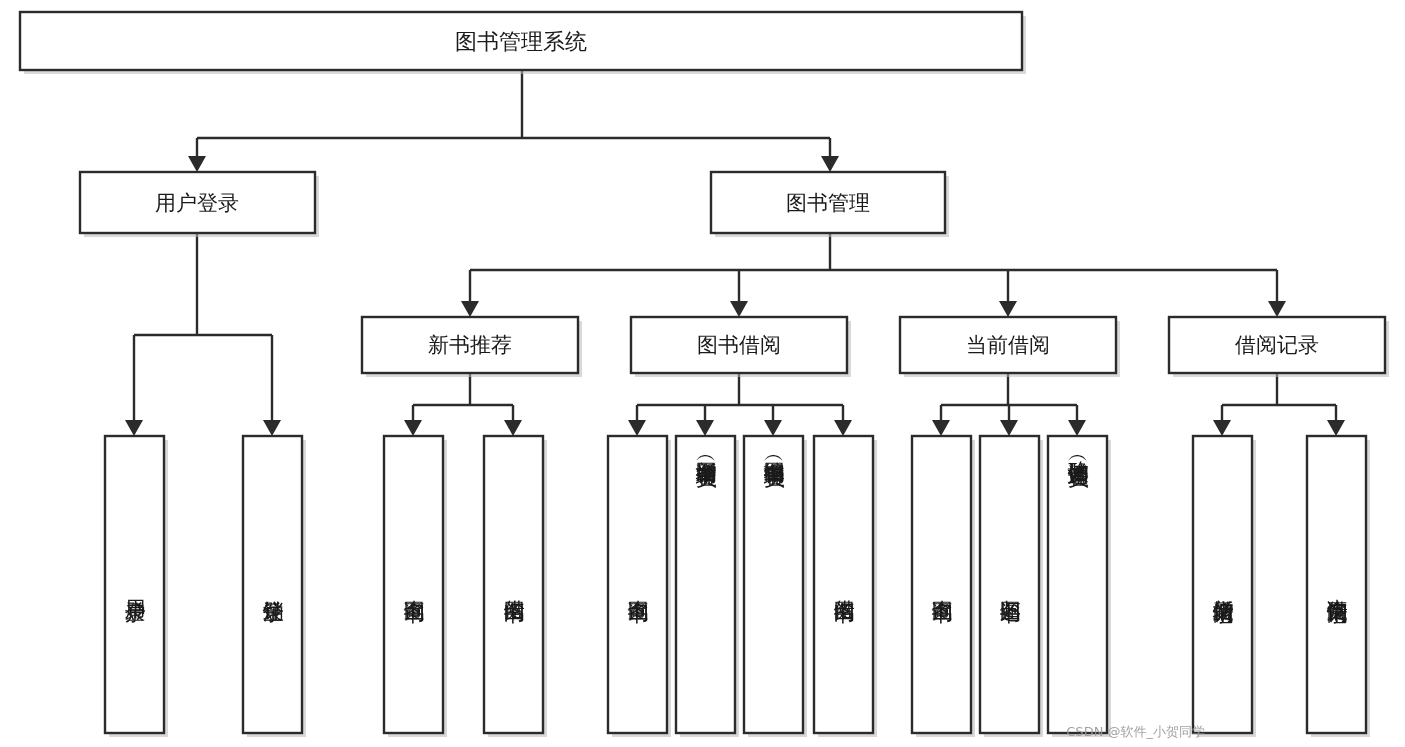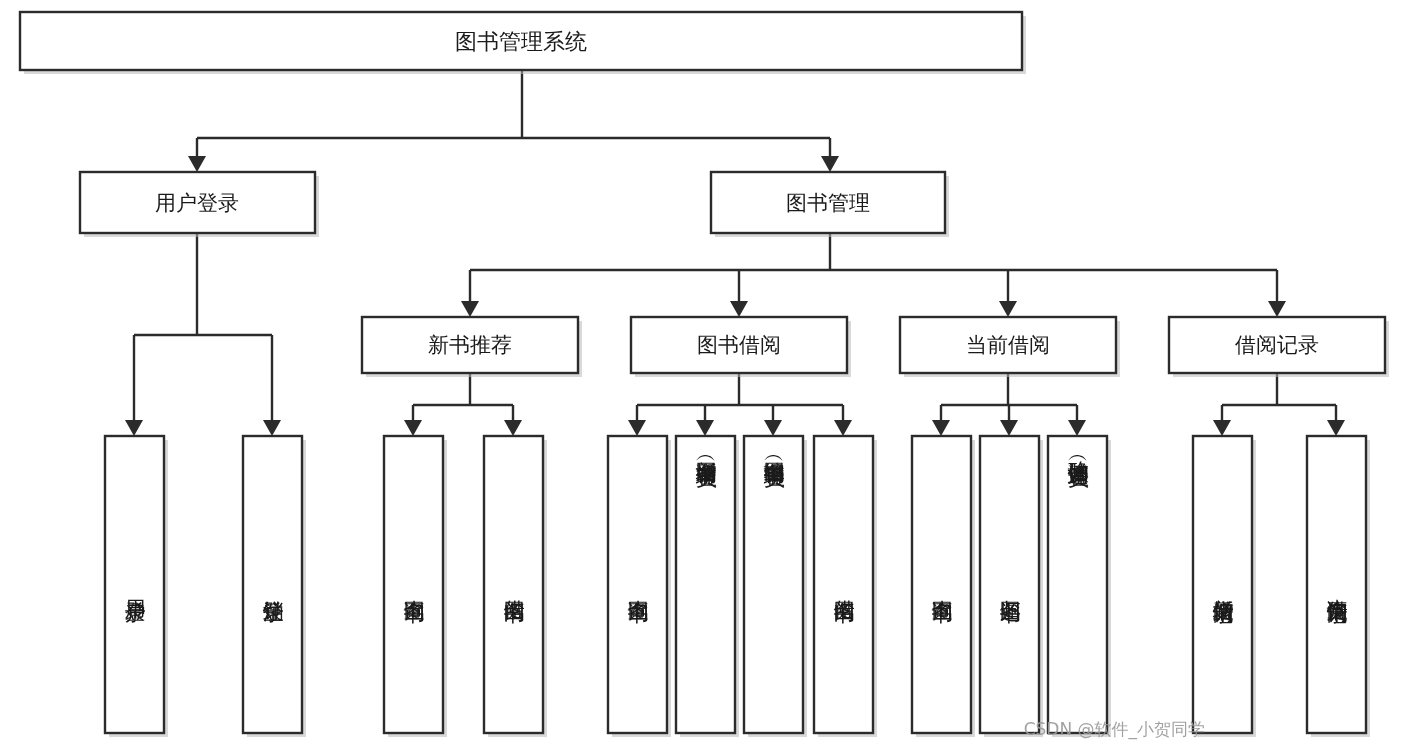--- a/index.html
+++ b/index.html
@@ -78,21 +78,21 @@
     line-height: 1.12;
     color: #1a1a1a;
     letter-spacing: 1px;
     white-space: nowrap;
   }
   .watermark {
     position: absolute;
     right: 8px;
     bottom: 6px;
     font-family: "DejaVu Sans", "Liberation Sans", sans-serif;
-    font-size: 17px;
+    font-size: 13px;
     color: #9a9a9a;
     opacity: 0.92;
     white-space: nowrap;
     pointer-events: none;
   }
 </style>
 </head>
 <body>
 
 <div id="diagram-root">

